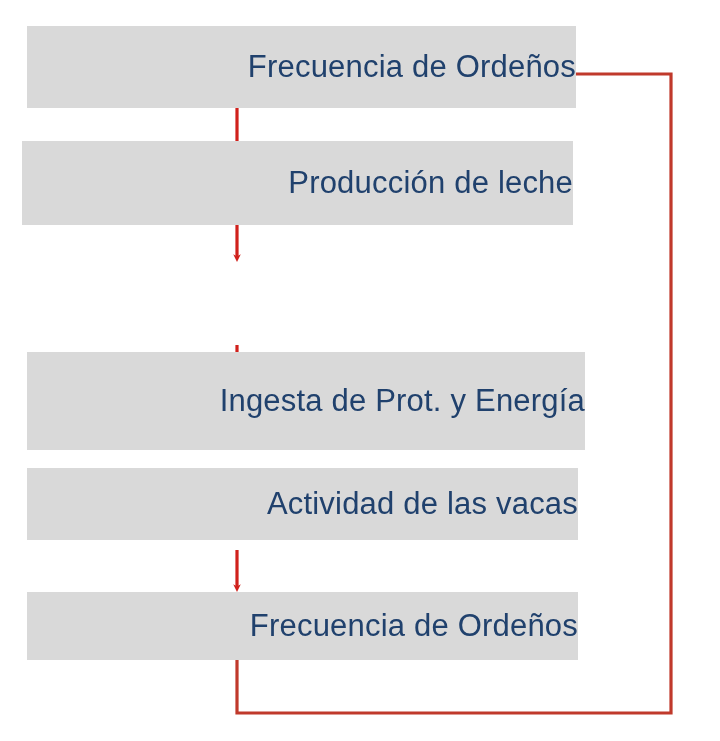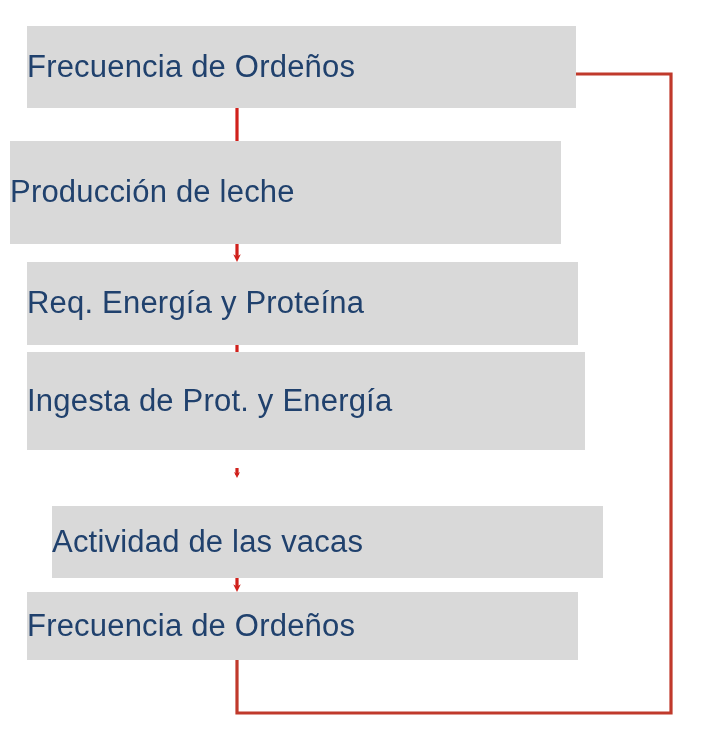--- a/index.html
+++ b/index.html
@@ -13,37 +13,37 @@
     height: 741px;
     background: #ffffff;
     overflow: hidden;
     font-family: "Liberation Sans", "DejaVu Sans", sans-serif;
   }
   .node {
     position: absolute;
     background: #d9d9d9;
     display: flex;
     align-items: center;
-    justify-content: flex-start;
+    justify-content: flex-end;
     box-sizing: border-box;
   }
   .node-label {
     color: #20416d;
     font-size: 31px;
     font-weight: 400;
     line-height: 1.1;
     letter-spacing: 0.2px;
     white-space: nowrap;
     text-align: center;
   }
   #n1 { left: 27px; top: 26px;  width: 549px; height: 82px; }
-  #n2 { left: 10px; top: 141px; width: 551px; height: 103px; }
+  #n2 { left: 22px; top: 141px; width: 551px; height: 84px; }
   #n3 { left: 27px; top: 262px; width: 551px; height: 83px; }
   #n4 { left: 27px; top: 352px; width: 558px; height: 98px; }
-  #n5 { left: 27px; top: 506px; width: 551px; height: 72px; margin-left: 25px; }
+  #n5 { left: 27px; top: 468px; width: 551px; height: 72px; }
   #n6 { left: 27px; top: 592px; width: 551px; height: 68px; }
 
   #edge-layer {
     position: absolute;
     left: 0;
     top: 0;
     width: 720px;
     height: 741px;
     pointer-events: none;
   }
@@ -77,23 +77,20 @@
   </svg>
 
   <div class="node" id="n1">
     <span class="node-label">Frecuencia de Ordeños</span>
   </div>
 
   <div class="node" id="n2">
     <span class="node-label">Producción de leche</span>
   </div>
 
-  <div class="node" id="n3">
-    <span class="node-label">Req. Energía y Proteína</span>
-  </div>
 
   <div class="node" id="n4">
     <span class="node-label">Ingesta de Prot. y Energía</span>
   </div>
 
   <div class="node" id="n5">
     <span class="node-label">Actividad de las vacas</span>
   </div>
 
   <div class="node" id="n6">

